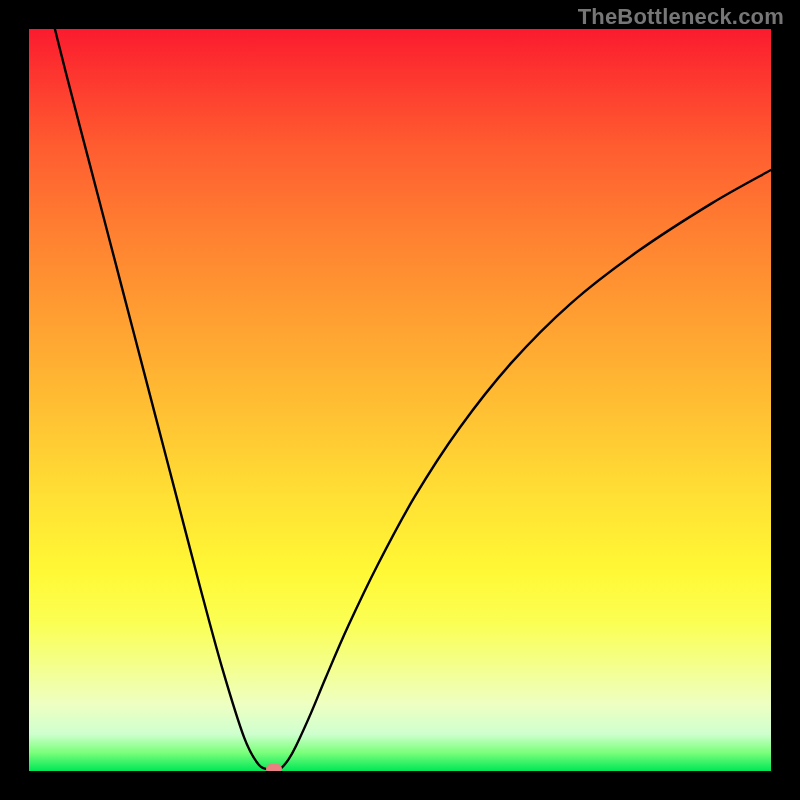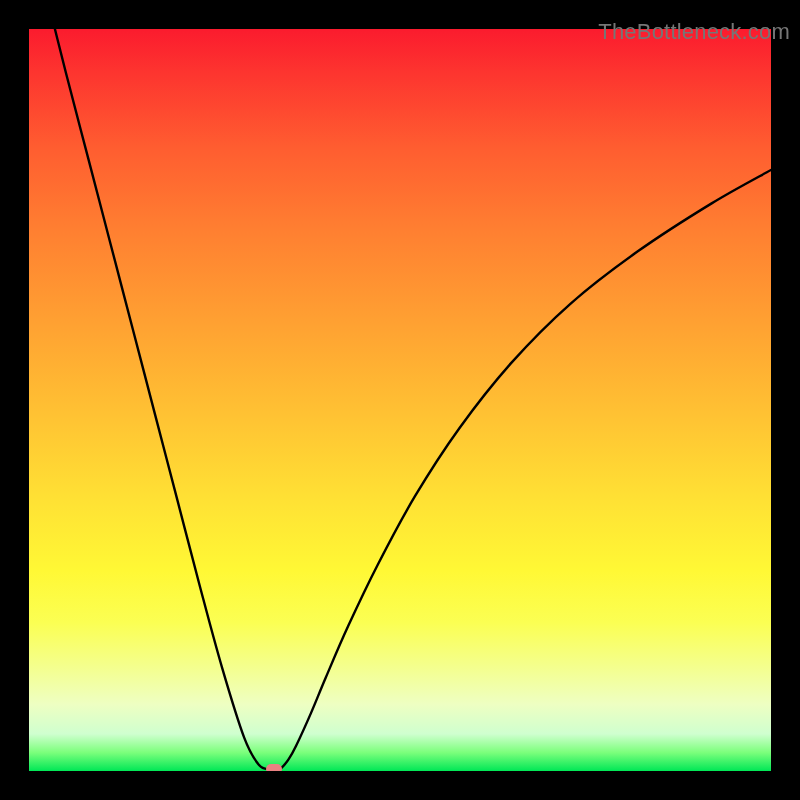--- a/index.html
+++ b/index.html
@@ -8,27 +8,26 @@
     background: #ffffff;
     width: 800px;
     height: 800px;
     overflow: hidden;
     position: relative;
     font-family: Arial, Helvetica, sans-serif;
   }
   .watermark {
     position: absolute;
     top: 4px;
-    right: 10px;
+    right: 16px;
     font-size: 22px;
     color: #767676;
-    font-weight: 400;
+    font-weight: 700;
     letter-spacing: 0.2px;
     z-index: 10;
-    margin-top: 15px;
   }
   .plot-outer {
     position: absolute;
     left: 0;
     top: 0;
     width: 800px;
     height: 800px;
     background: #000000;
     box-sizing: border-box;
   }

